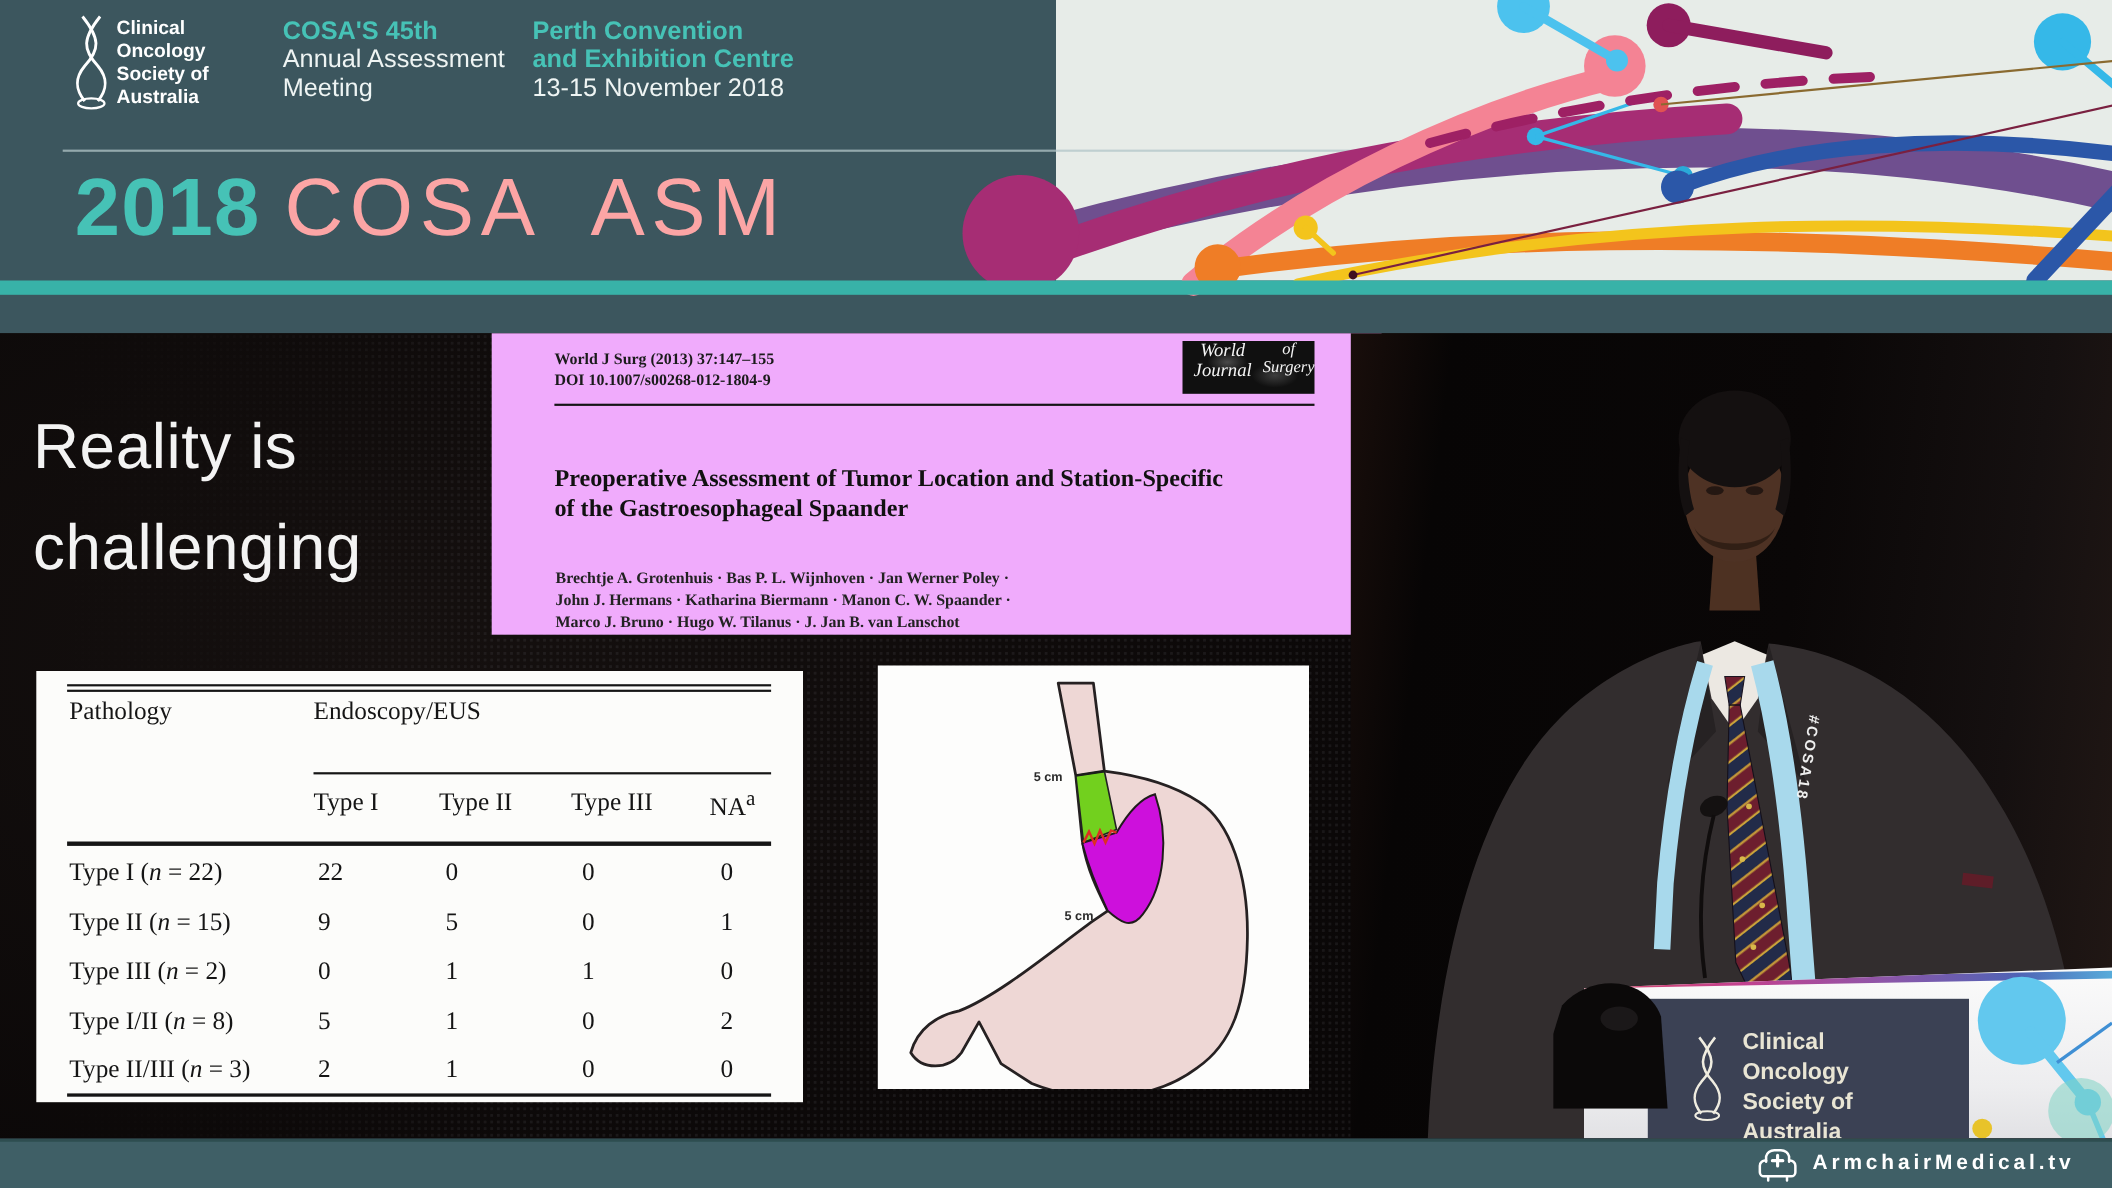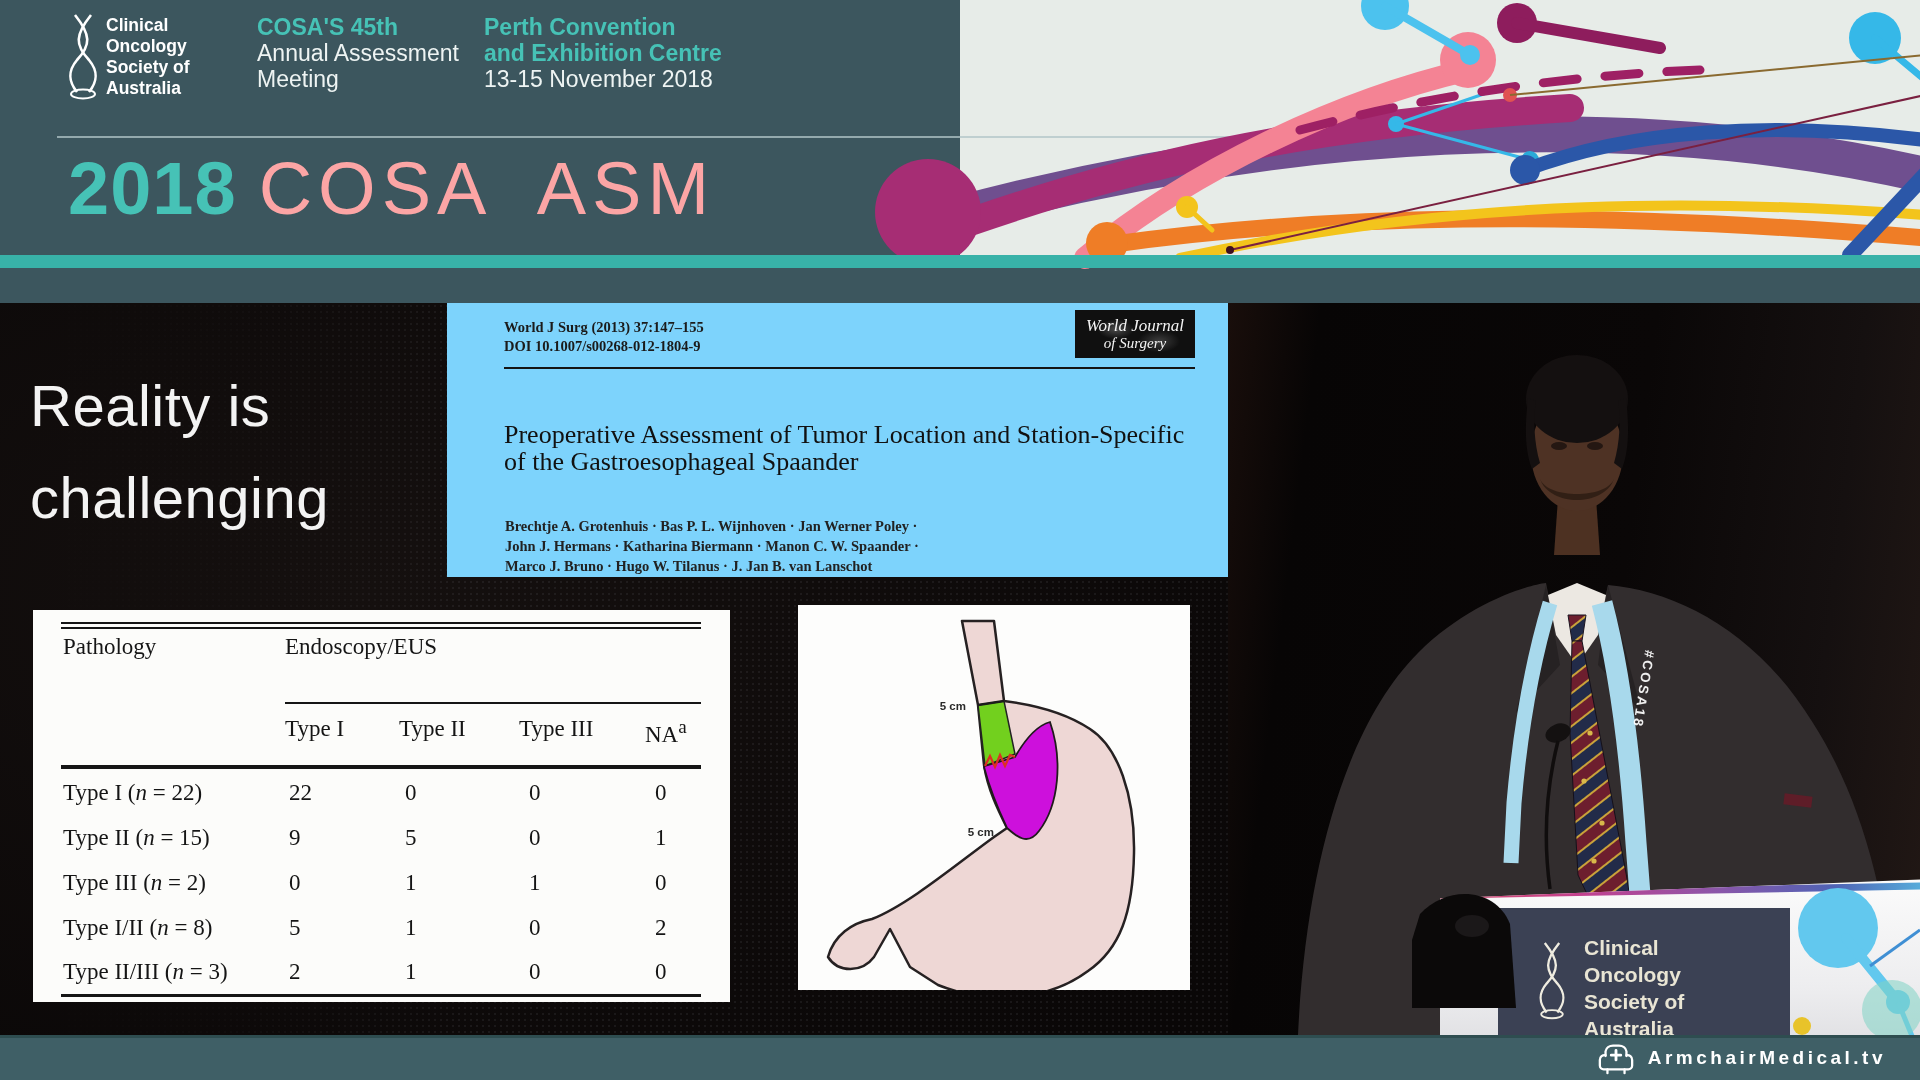--- a/index.html
+++ b/index.html
@@ -24,31 +24,31 @@
   
   .slide-bg{left:0;top:303px;width:1228px;height:732px;
     background:radial-gradient(120% 120% at 30% 40%, #15100f 0%, #0b0808 60%, #070505 100%);}
   .slide-dots{left:0;top:303px;width:1228px;height:732px;opacity:.5;
     background-image:radial-gradient(rgba(110,110,118,.30) 1.2px, transparent 1.6px);
     background-size:6px 6px;
     -webkit-mask-image:linear-gradient(90deg,transparent 0%,rgba(0,0,0,.25) 18%,#000 38%);
     mask-image:linear-gradient(90deg,transparent 0%,rgba(0,0,0,.25) 18%,#000 38%);}
   .slide-heading{left:30px;top:360px;color:#f3f3f3;font-weight:300;font-size:58px;line-height:92px;letter-spacing:.5px;}
 
-  .paper{left:447px;top:303px;width:781px;height:274px;background:#7dd3fc;
+  .paper{left:447px;top:303px;width:781px;height:274px;background:#f0abfc;
          font-family:"Liberation Serif",serif;color:#1b1b1b;padding-left:28px;}
   .paper-cite{left:57px;top:15px;font-size:14.5px;line-height:18.5px;font-weight:600;}
   .paper-logo{left:628px;top:7px;width:120px;height:48px;background:
       radial-gradient(26px 14px at 34% 40%, #4a4a4a 0%, rgba(70,70,70,.0) 70%),
       radial-gradient(30px 16px at 70% 65%, #3d3d3d 0%, rgba(60,60,60,.0) 70%),#101010;
-      color:#f4f4f4;text-align:center;font-style:italic;display:flex;flex-direction:column;justify-content:center;}
+      color:#f4f4f4;text-align:center;font-style:italic;display:flex;flex-direction:row;justify-content:center;}
   .paper-logo .l1{font-size:17px;line-height:18px;}
   .paper-logo .l2{font-size:15px;line-height:16px;}
   .paper-rule{left:57px;top:64px;width:691px;height:2px;background:#141414;}
-  .paper-title{left:57px;top:119px;font-size:26px;line-height:26.5px;font-weight:normal;color:#111;}
+  .paper-title{left:57px;top:119px;font-size:22px;line-height:26.5px;font-weight:bold;color:#111;}
   .paper-authors{left:58px;top:213px;font-size:14.5px;line-height:20px;font-weight:bold;color:#222;}
 
   .tablebox{left:33px;top:610px;width:697px;height:392px;background:#fcfcfa;
             font-family:"Liberation Serif",serif;color:#151515;}
   .t-rule{position:absolute;background:#151515;}
   .t-text{position:absolute;font-size:23px;white-space:nowrap;}
   .t-val{position:absolute;font-size:23px;width:70px;}
 
   .diagram{left:798px;top:605px;width:392px;height:385px;background:#fdfdfc;}
 

